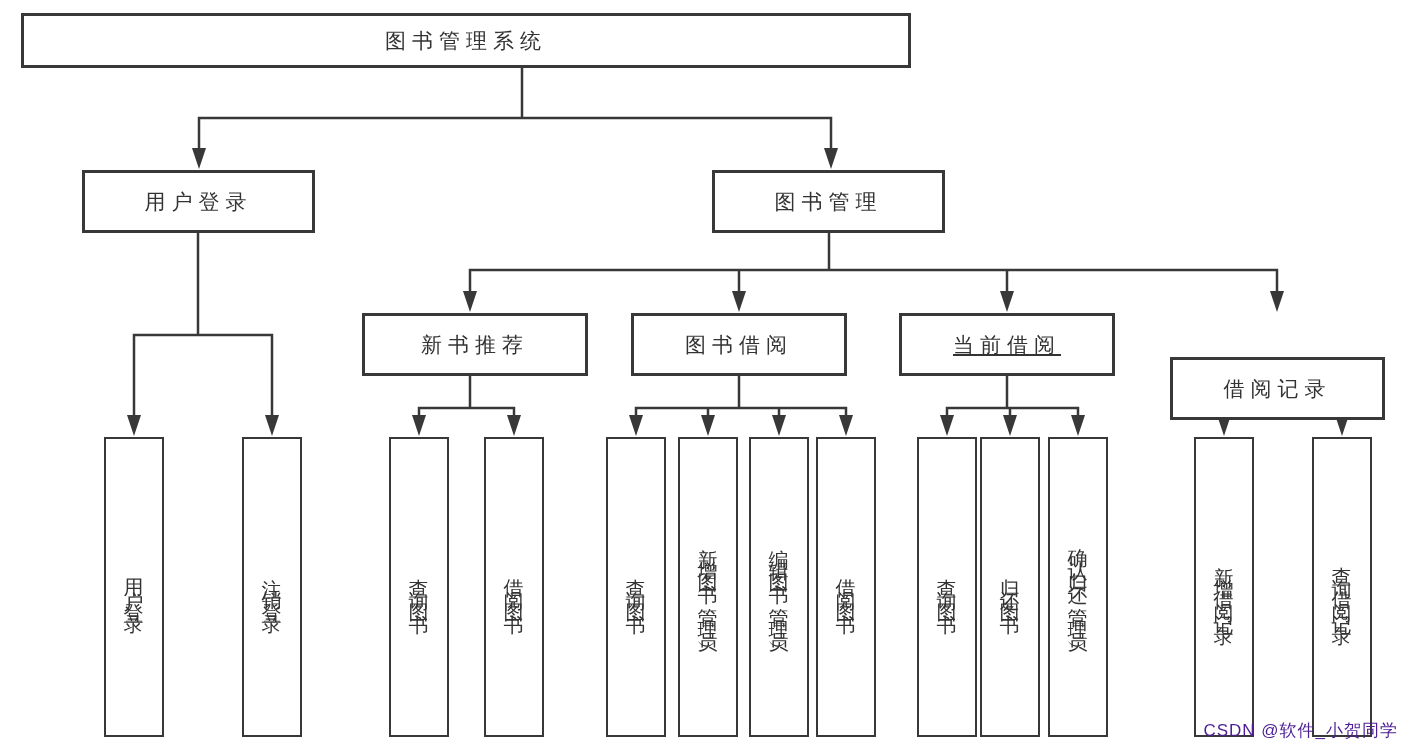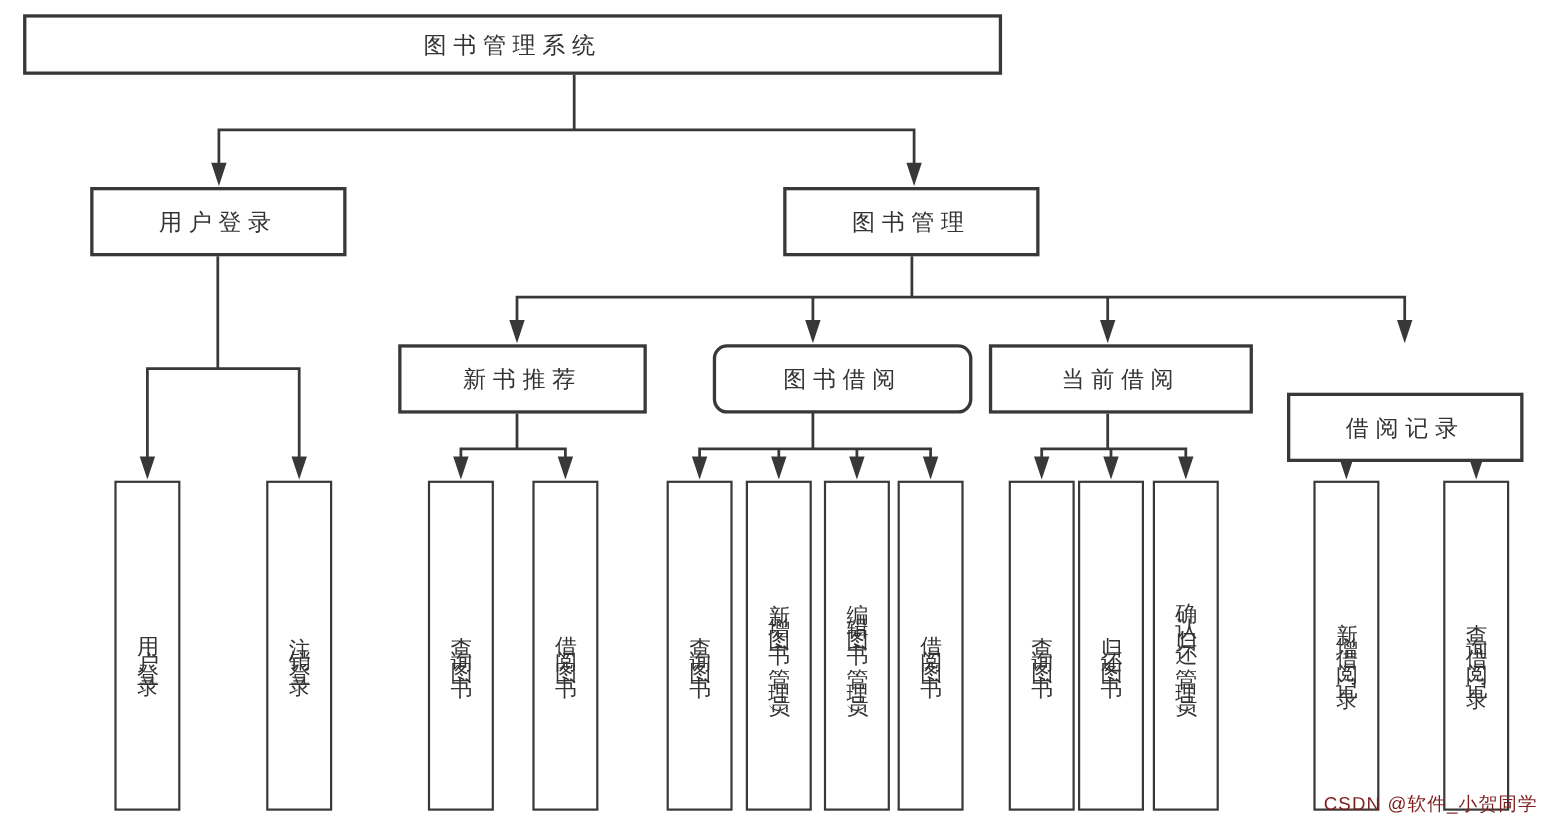--- a/index.html
+++ b/index.html
@@ -42,21 +42,21 @@
     letter-spacing: 12px;
     color: #333333;
     line-height: 1;
   }
   #watermark {
     position: absolute;
     right: 7px;
     bottom: 5px;
     font-size: 17px;
     letter-spacing: 1px;
-    color: #7f1d1d;
+    color: #4c1d95;
   }
 </style>
 </head>
 <body>
 
 <div id="canvas">
 
   <svg id="wires" width="1405" height="747" viewBox="0 0 1405 747">
     <g stroke="#383838" stroke-width="2.5" fill="none" stroke-linecap="square">
 
@@ -96,22 +96,22 @@
       <polygon points="1335,415 1349,415 1342,436"></polygon>
     </g>
   </svg>
 
   <div class="node" style="left:21px; top:13px; width:890px; height:55px;">图书管理系统</div>
 
   <div class="node" style="left:82px; top:170px; width:233px; height:63px;">用户登录</div>
   <div class="node" style="left:712px; top:170px; width:233px; height:63px;">图书管理</div>
 
   <div class="node" style="left:362px; top:313px; width:226px; height:63px;">新书推荐</div>
-  <div class="node" style="left:648px; top:313px; width:236px; height:63px;border-radius:13px;">图书借阅</div>
-  <div class="node" style="left:899px; top:313px; width:240px; height:63px;">当前借阅</div>
+  <div class="node" style="left:631px; top:313px; width:216px; height:63px;">图书借阅</div>
+  <div class="node" style="left:899px; top:313px; width:216px; height:63px;text-decoration:underline;">当前借阅</div>
   <div class="node" style="left:1170px; top:313px; width:215px; height:63px;margin-top:44px;">借阅记录</div>
 
   <div class="leaf" style="left:104px;">用户登录</div>
   <div class="leaf" style="left:242px;">注销登录</div>
 
   <div class="leaf" style="left:389px;">查询图书</div>
   <div class="leaf" style="left:484px;">借阅图书</div>
 
   <div class="leaf" style="left:606px;">查询图书</div>
   <div class="leaf" style="left:678px;">新增图书（管理员）</div>

